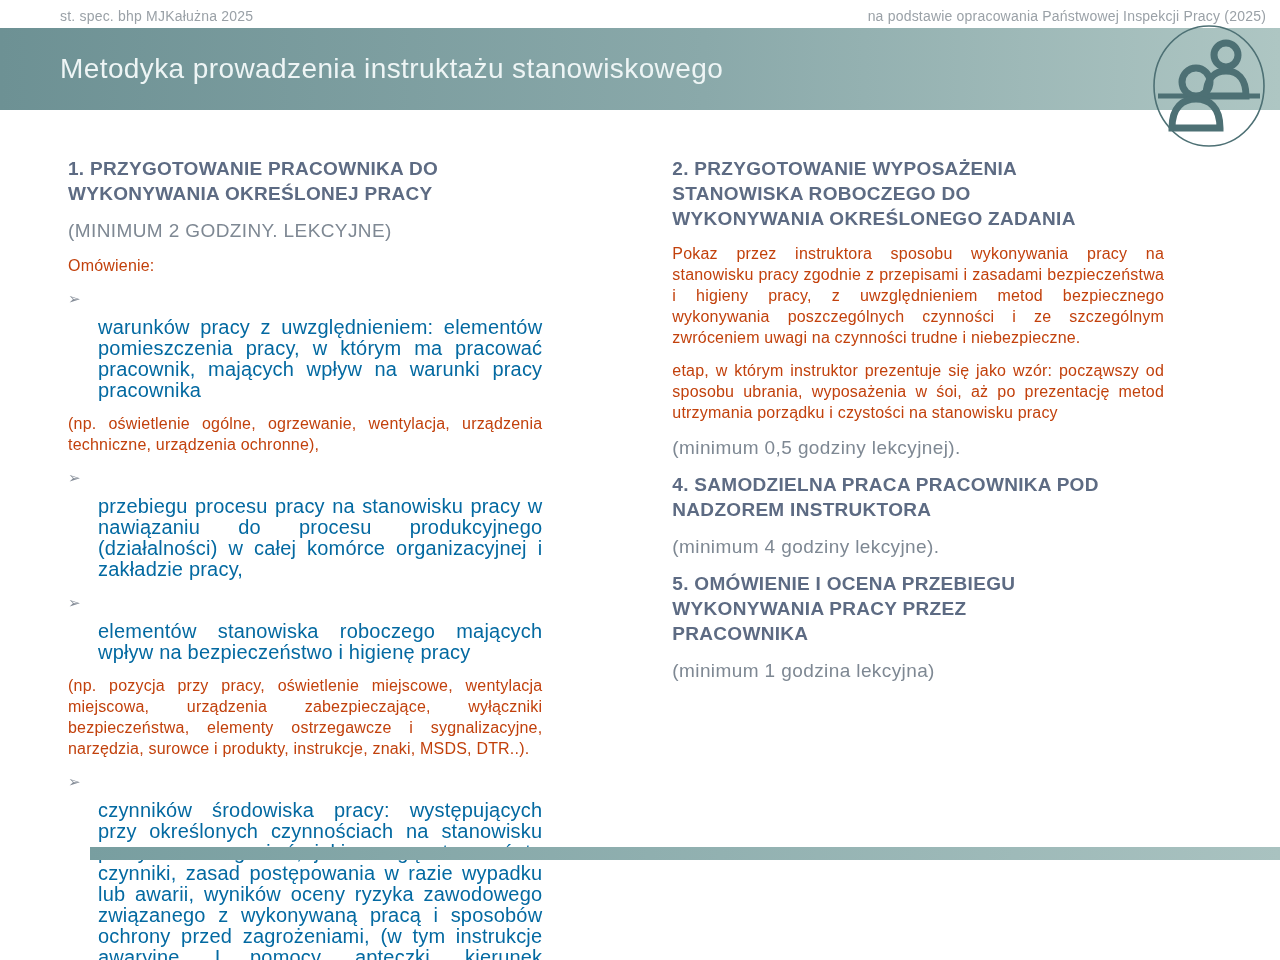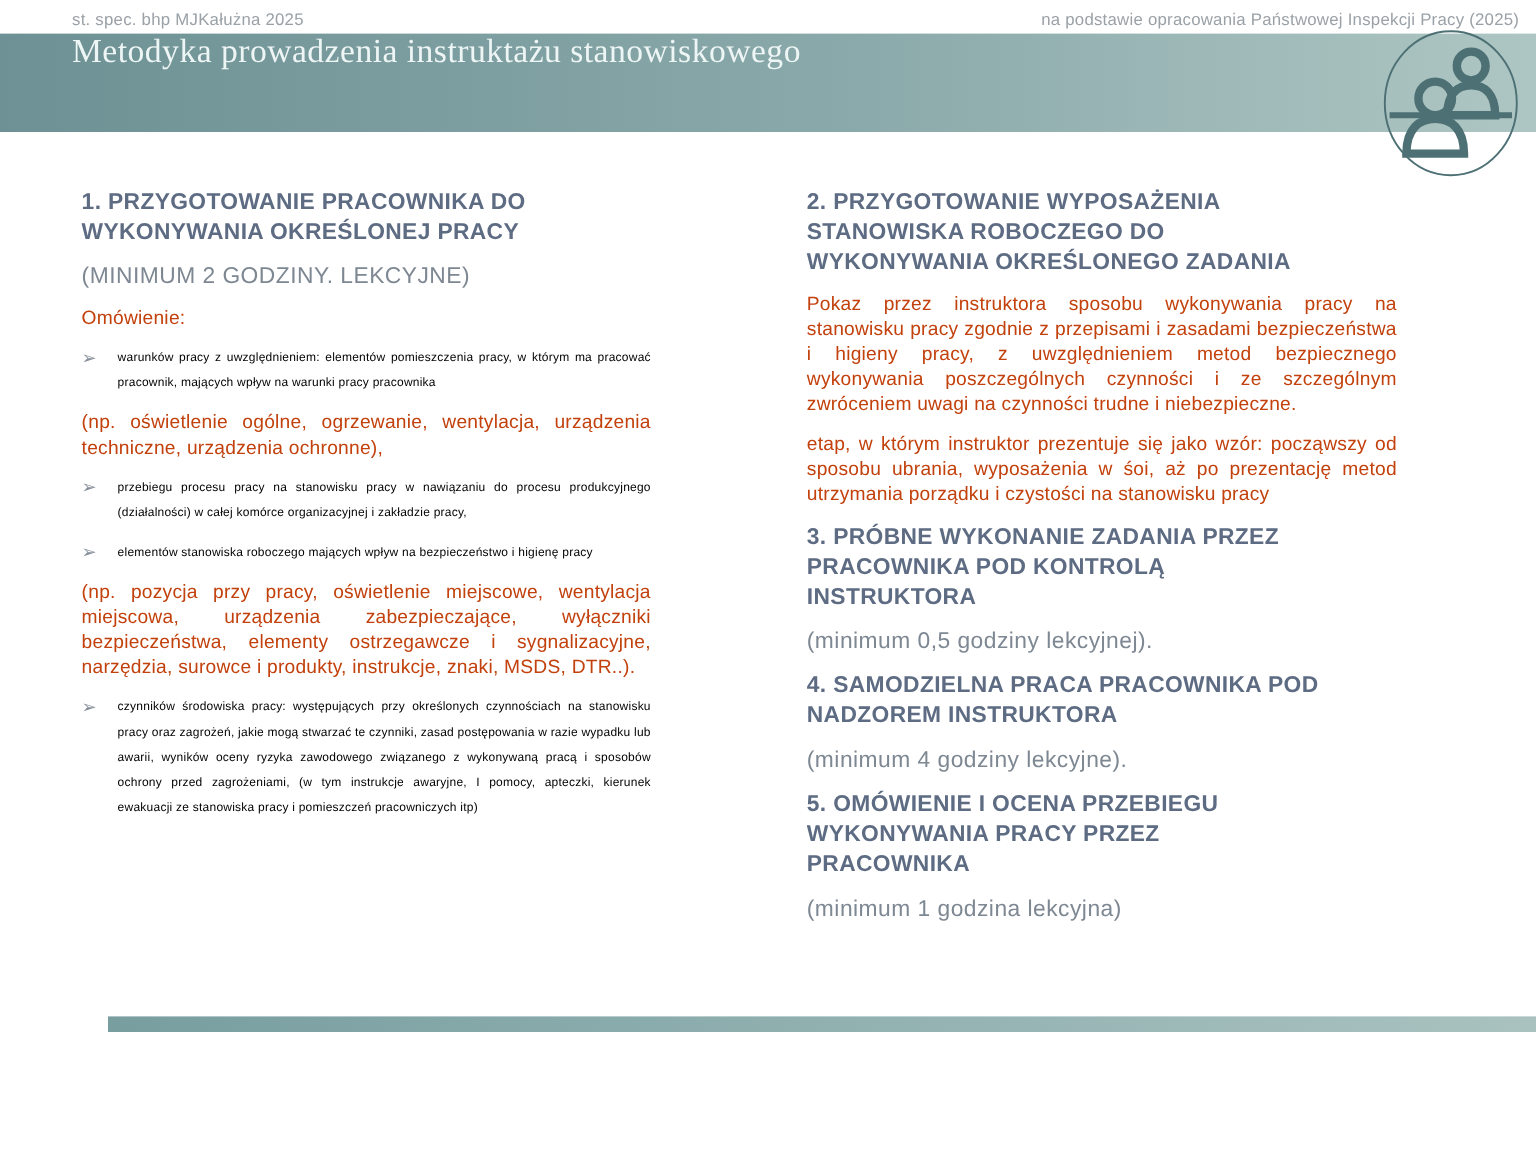--- a/index.html
+++ b/index.html
@@ -26,21 +26,21 @@
     font-size: 14px;
     color: #9aa1a7;
     letter-spacing: 0.2px;
   }
   
   .header-band {
     position: relative;
     height: 82px;
     background: linear-gradient(90deg, #6d9194 0%, #8aa9aa 55%, #aec6c3 100%);
     display: flex;
-    font-family: Liberation Serif, serif;
+    align-items: center;
   }
   .slide-title {
     margin-left: 60px;
     font-size: 28px;
     font-weight: 300;
     color: #eef5f5;
     letter-spacing: 0.4px;
   }
   .badge-icon {
     position: absolute;
@@ -90,25 +90,26 @@
   }
   .bullet-marker {
     width: 30px;
     flex: 0 0 30px;
     font-size: 15px;
     color: #858d98;
     line-height: 21px;
   }
   .bullet-text {
     flex: 1;
-    font-size: 10px;
-    color: #000000;
+    font-size: 20px;
+    color: #0369a1;
     line-height: 21px;
     letter-spacing: 0.2px;
     text-align: justify;
+    margin-top: 29px;
   }
   
   .footer-bar {
     position: absolute;
     left: 90px;
     right: 0;
     bottom: 0;
     height: 13px;
     background: linear-gradient(90deg, #789ea0 0%, #a9c2c0 100%);
   }
@@ -166,23 +167,20 @@
           <span class="bullet-marker">➢</span>
           <span class="bullet-text">czynników środowiska pracy: występujących przy określonych czynnościach na stanowisku pracy oraz zagrożeń, jakie mogą stwarzać te czynniki, zasad postępowania w razie wypadku lub awarii, wyników oceny ryzyka zawodowego związanego z wykonywaną pracą i sposobów ochrony przed zagrożeniami, (w tym instrukcje awaryjne, I pomocy, apteczki, kierunek ewakuacji ze stanowiska pracy i pomieszczeń pracowniczych itp)</span>
         </div>
       </div>
     <div class="col-right">
         <div class="h-block">2. PRZYGOTOWANIE WYPOSAŻENIA
 STANOWISKA ROBOCZEGO DO
 WYKONYWANIA OKREŚLONEGO ZADANIA</div>
         <div class="p-block">Pokaz przez instruktora sposobu wykonywania pracy na stanowisku pracy zgodnie z przepisami i zasadami bezpieczeństwa i higieny pracy, z uwzględnieniem metod bezpiecznego wykonywania poszczególnych czynności i ze szczególnym zwróceniem uwagi na czynności trudne i niebezpieczne.</div>
         <div class="p-block">etap, w którym instruktor prezentuje się jako wzór: począwszy od sposobu ubrania, wyposażenia w śoi, aż po prezentację metod utrzymania porządku i czystości na stanowisku pracy</div>
-        <div class="h-block">3. PRÓBNE WYKONANIE ZADANIA PRZEZ
-PRACOWNIKA POD KONTROLĄ
-INSTRUKTORA</div>
         <div class="note-block">(minimum 0,5 godziny lekcyjnej).</div>
         <div class="h-block">4. SAMODZIELNA PRACA PRACOWNIKA POD
 NADZOREM INSTRUKTORA</div>
         <div class="note-block">(minimum 4 godziny lekcyjne).</div>
         <div class="h-block">5. OMÓWIENIE I OCENA PRZEBIEGU
 WYKONYWANIA PRACY PRZEZ
 PRACOWNIKA</div>
         <div class="note-block">(minimum 1 godzina lekcyjna)</div>
       </div>
   </div>

